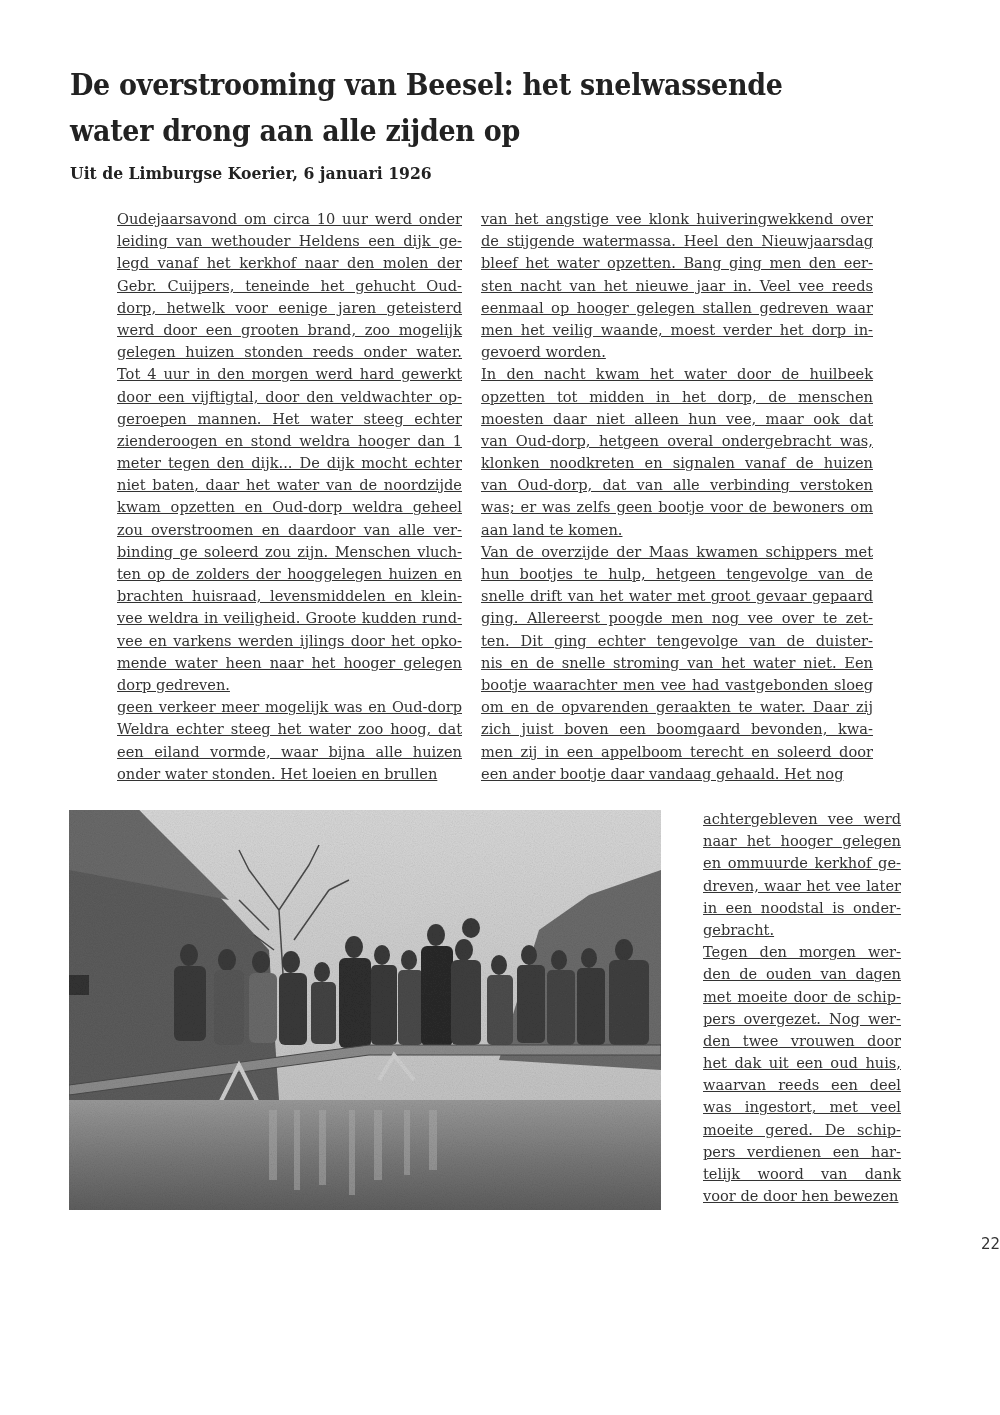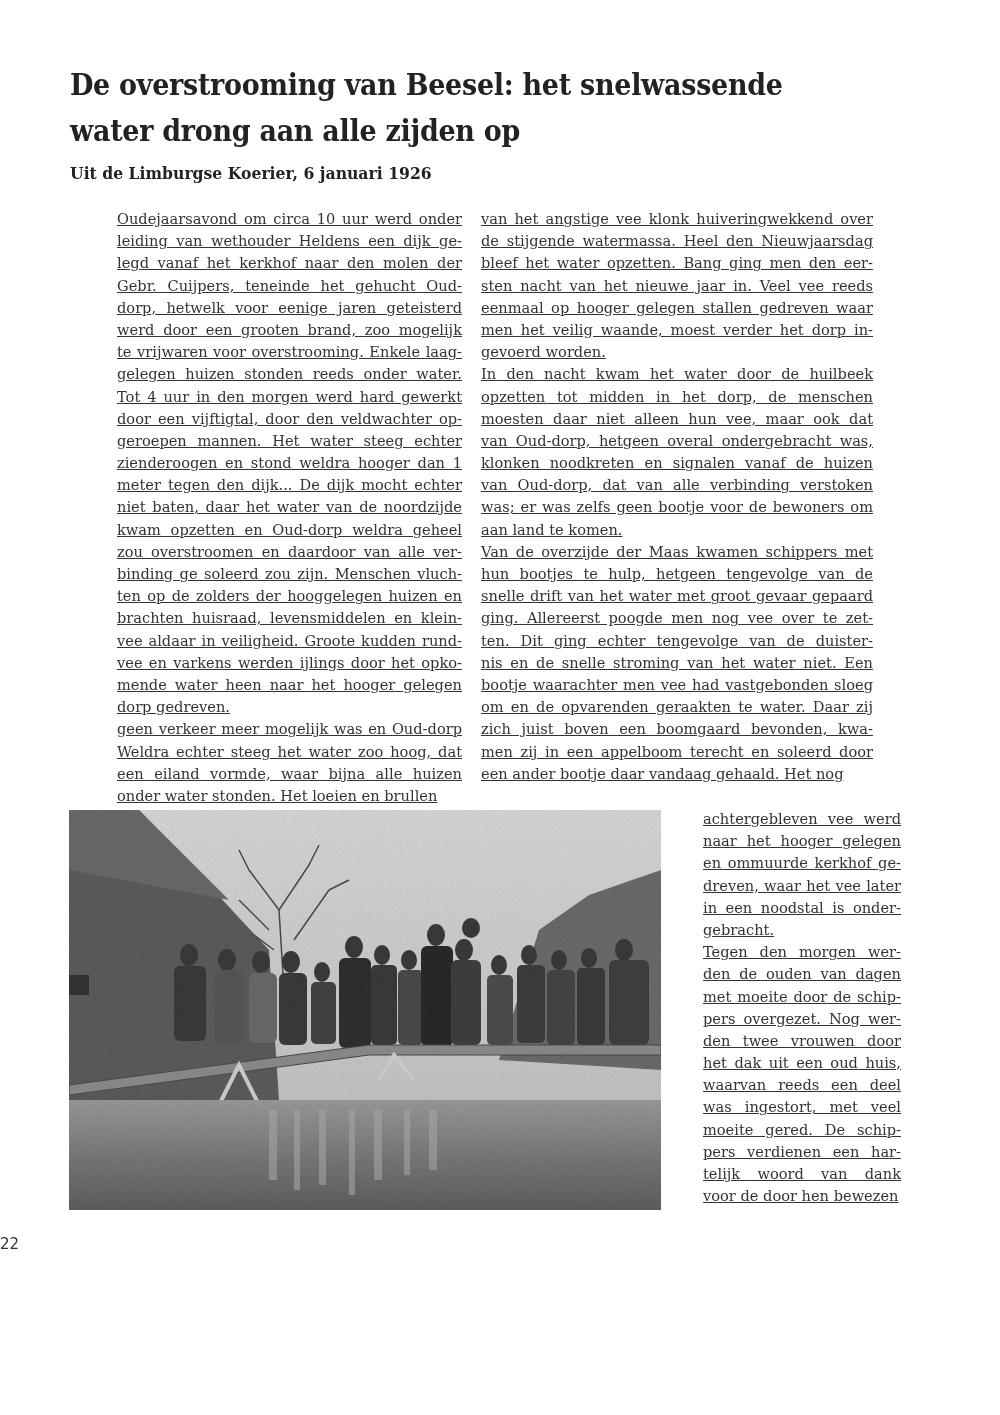--- a/index.html
+++ b/index.html
@@ -29,51 +29,50 @@
   .col .ln { display: block; text-align: justify; text-align-last: justify; white-space: nowrap; height: 22.2px; overflow: visible; }
   .col .ln.last { text-align-last: left; }
   .col-left { left: 117px; top: 208px; width: 345px; }
   .col-right { left: 481px; top: 208px; width: 392px; }
   .col-narrow { left: 675px; top: 808px; width: 198px; margin-left: 28px; }
   .photo {
     position: absolute; left: 69px; top: 810px; width: 592px; height: 400px;
     overflow: hidden; background: #8a8a8a;
   }
   .page-number {
-    position: absolute; left: 0; width: 1000px; top: 1235px; text-align: left;
+    position: absolute; left: 0; width: 1000px; top: 1235px; text-align: right;
     font-family: "DejaVu Sans", sans-serif; font-size: 15px; color: #333;
   }
 </style>
 </head>
 <body>
 
 <h1 class="title">De overstrooming van Beesel: het snelwassende water drong aan alle zijden op</h1>
 <h2 class="subtitle">Uit de Limburgse Koerier, 6 januari 1926</h2>
 
 <div class="col col-left">
     <span class="ln">Oudejaarsavond om circa 10 uur werd onder</span>
     <span class="ln">leiding van wethouder Heldens een dijk ge-</span>
     <span class="ln">legd vanaf het kerkhof naar den molen der</span>
     <span class="ln">Gebr. Cuijpers, teneinde het gehucht Oud-</span>
     <span class="ln">dorp, hetwelk voor eenige jaren geteisterd</span>
     <span class="ln">werd door een grooten brand, zoo mogelijk</span>
-    <span class="ln">te vrijwaren voor overstrooming. Enkele laag-</span>
     <span class="ln">gelegen huizen stonden reeds onder water.</span>
     <span class="ln">Tot 4 uur in den morgen werd hard gewerkt</span>
     <span class="ln">door een vijftigtal, door den veldwachter op-</span>
     <span class="ln">geroepen mannen. Het water steeg echter</span>
     <span class="ln">zienderoogen en stond weldra hooger dan 1</span>
     <span class="ln">meter tegen den dijk... De dijk mocht echter</span>
     <span class="ln">niet baten, daar het water van de noordzijde</span>
     <span class="ln">kwam opzetten en Oud-dorp weldra geheel</span>
     <span class="ln">zou overstroomen en daardoor van alle ver-</span>
     <span class="ln">binding ge soleerd zou zijn. Menschen vluch-</span>
     <span class="ln">ten op de zolders der hooggelegen huizen en</span>
     <span class="ln">brachten huisraad, levensmiddelen en klein-</span>
-    <span class="ln">vee aldaar in veiligheid. Groote kudden rund-</span>
+    <span class="ln">vee weldra in veiligheid. Groote kudden rund-</span>
     <span class="ln">vee en varkens werden ijlings door het opko-</span>
     <span class="ln">mende water heen naar het hooger gelegen</span>
     <span class="ln last">dorp gedreven.</span>
     <span class="ln">geen verkeer meer mogelijk was en Oud-dorp</span>
     <span class="ln">Weldra echter steeg het water zoo hoog, dat</span>
     <span class="ln">een eiland vormde, waar bijna alle huizen</span>
     <span class="ln last">onder water stonden. Het loeien en brullen</span>
   </div>
 <div class="col col-right">
     <span class="ln">van het angstige vee klonk huiveringwekkend over</span>

